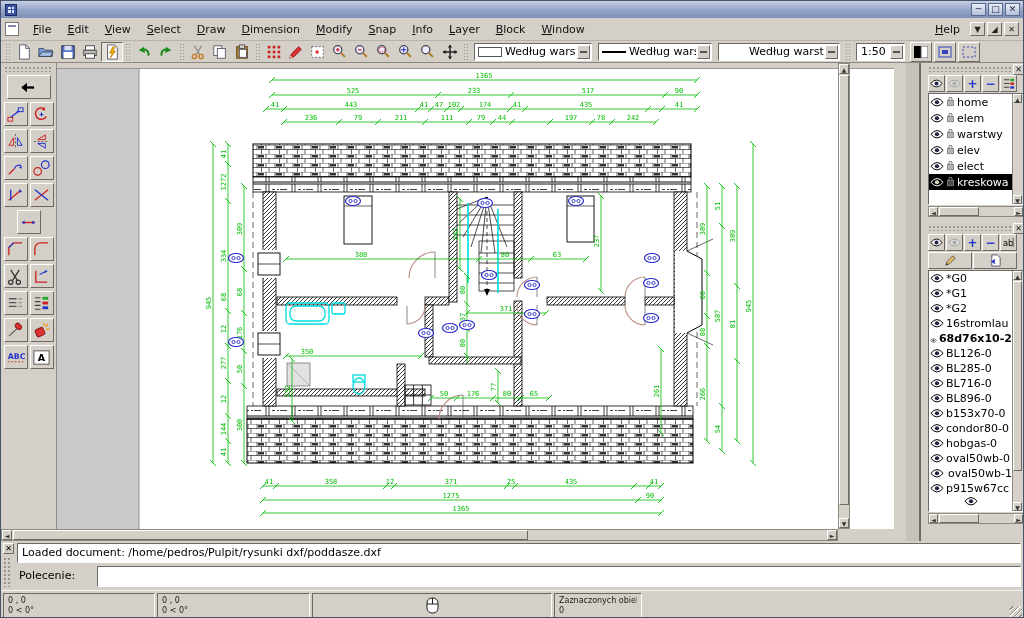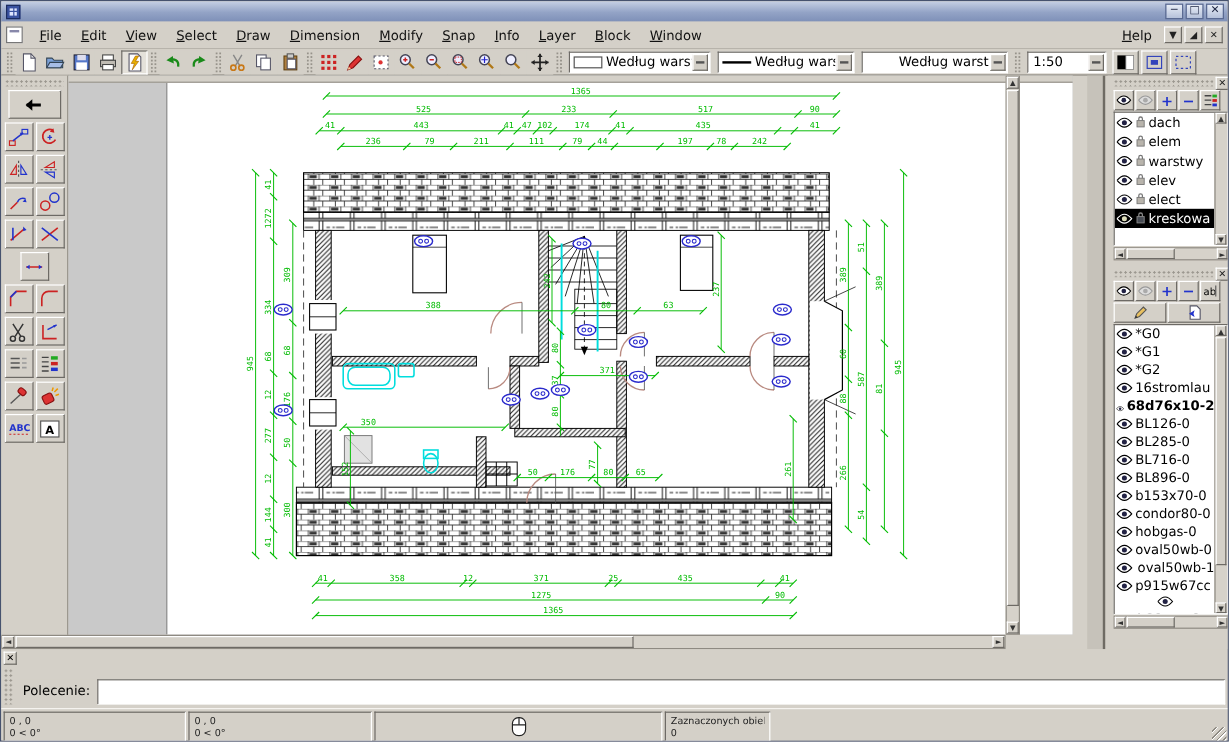--- a/index.html
+++ b/index.html
@@ -78,21 +78,21 @@
   .lrow.sel svg { filter:invert(1); }
   .list-vscroll { position:absolute; right:0; top:0; bottom:0; width:11px; background:#d6d2ca; border-left:1px solid #8e8a82; }
   .list-hscroll { height:11px; background:#d6d2ca; border:1px solid #8e8a82; position:relative; margin-top:1px; }
 
   #bottomdock { position:absolute; left:0; top:540px; width:100%; height:49px; background:#d4d0c8; }
   #bd-left { position:absolute; left:0; top:0; width:15px; height:49px; padding:2px 2px; }
   #bd-close { width:11px; height:11px; font-size:8px; line-height:9px; text-align:center; background:#d4d0c8; }
   #bd-grip { margin-top:3px; width:8px; height:30px; background-image:radial-gradient(#9a968e 35%, transparent 36%); background-size:4px 4px; }
   #log-field { position:absolute; left:16px; top:2px; right:2px; height:20px; background:#fff; padding:2px 4px; font-size:11px; color:#000; white-space:nowrap; }
   #cmd-row { position:absolute; left:16px; top:25px; right:2px; height:21px; display:flex; }
-  #cmd-label { background:#d4d0c8; padding:3px 6px 0 2px; color:#000; }
+  #cmd-label { background:#d4d0c8; padding:3px 22px 0 2px; color:#000; }
   #cmd-input { flex:1; background:#fff; border:1px solid; border-color:#6d6a65 #ffffff #ffffff #6d6a65; }
 
   #statusbar { position:absolute; left:0; top:589px; width:100%; height:29px; background:#d4d0c8; border-top:1px solid #f5f3ef; display:flex; align-items:center; padding:1px 2px; }
   .st-cell { height:25px; font-size:8px; line-height:10px; padding:2px 4px; color:#222; margin-right:2px; }
   #st-c1 { width:152px; } #st-c2 { width:153px; }
   #st-c3 { width:240px; display:flex; align-items:center; justify-content:center; }
   #st-c4 { width:88px; }
   #st-grip { position:absolute; right:1px; bottom:1px; width:12px; height:12px;
     background:repeating-linear-gradient(135deg, transparent 0 2px, #8e8a82 2px 3px, #fff 3px 4px); }
 </style>
@@ -299,21 +299,21 @@
       </span>
   </div>
   <div class="combo sunken" style="width:122px;">
     <span class="swatch" style="border-color:#fff;"></span>
     <span class="ctext">Według warstwy</span>
     <span class="drop raised">
         <i></i>
       </span>
   </div>
   <div class="tb-handle"></div>
-  <div class="combo sunken" style="width:66px;">
+  <div class="combo sunken" style="width:49px;">
     <span class="ctext" style="padding-left:4px;">1:50</span>
     <span class="drop raised">
         <i></i>
       </span>
   </div>
   <div class="sqbtn raised">
     <svg width="14" height="12">
         <rect x="0" y="0" width="7" height="12" fill="#000"></rect>
         <rect x="7" y="0" width="7" height="12" fill="#fff" stroke="#555"></rect>
       </svg>
@@ -888,21 +888,21 @@
         <div class="listrows" id="layer-rows">
             <div class="lrow">
               <span style="width:14px;height:11px;display:inline-block;"><svg viewBox="0 0 16 12">
                   <path d="M1 6q7-8.5 14 0q-7 8.5-14 0" fill="#fff" stroke="#000" stroke-width="1.1"></path>
                   <circle cx="8" cy="6" r="2.4" fill="#224"></circle>
                 </svg></span>
               <span style="width:9px;height:12px;display:inline-block;"><svg viewBox="0 0 12 14">
                   <rect x="2" y="6" width="8" height="7" fill="#b8b4ac" stroke="#777"></rect>
                   <path d="M4 6V4a2 2 0 0 1 4 0v2" fill="none" stroke="#777" stroke-width="1.4"></path>
                 </svg></span>
-              <span>dach</span>
+              <span>home</span>
             </div>
             <div class="lrow">
               <span style="width:14px;height:11px;display:inline-block;"><svg viewBox="0 0 16 12">
                   <path d="M1 6q7-8.5 14 0q-7 8.5-14 0" fill="#fff" stroke="#000" stroke-width="1.1"></path>
                   <circle cx="8" cy="6" r="2.4" fill="#224"></circle>
                 </svg></span>
               <span style="width:9px;height:12px;display:inline-block;"><svg viewBox="0 0 12 14">
                   <rect x="2" y="6" width="8" height="7" fill="#b8b4ac" stroke="#777"></rect>
                   <path d="M4 6V4a2 2 0 0 1 4 0v2" fill="none" stroke="#777" stroke-width="1.4"></path>
                 </svg></span>
@@ -1138,20 +1138,21 @@
       </div>
     </div>
   </div>
 </div>
 
 <div id="bottomdock">
   <div id="bd-left">
     <div id="bd-close" class="raised">✕</div>
     <div id="bd-grip"></div>
   </div>
+  <div id="log-field" class="sunken">Loaded document: /home/pedros/Pulpit/rysunki dxf/poddasze.dxf</div>
   <div id="cmd-row">
     <div id="cmd-label">Polecenie:</div>
     <div id="cmd-input"></div>
   </div>
 </div>
 
 <div id="statusbar">
   <div id="st-c1" class="st-cell sunken">
     <div>0 , 0</div>
       <div>0 &lt; 0°</div>

